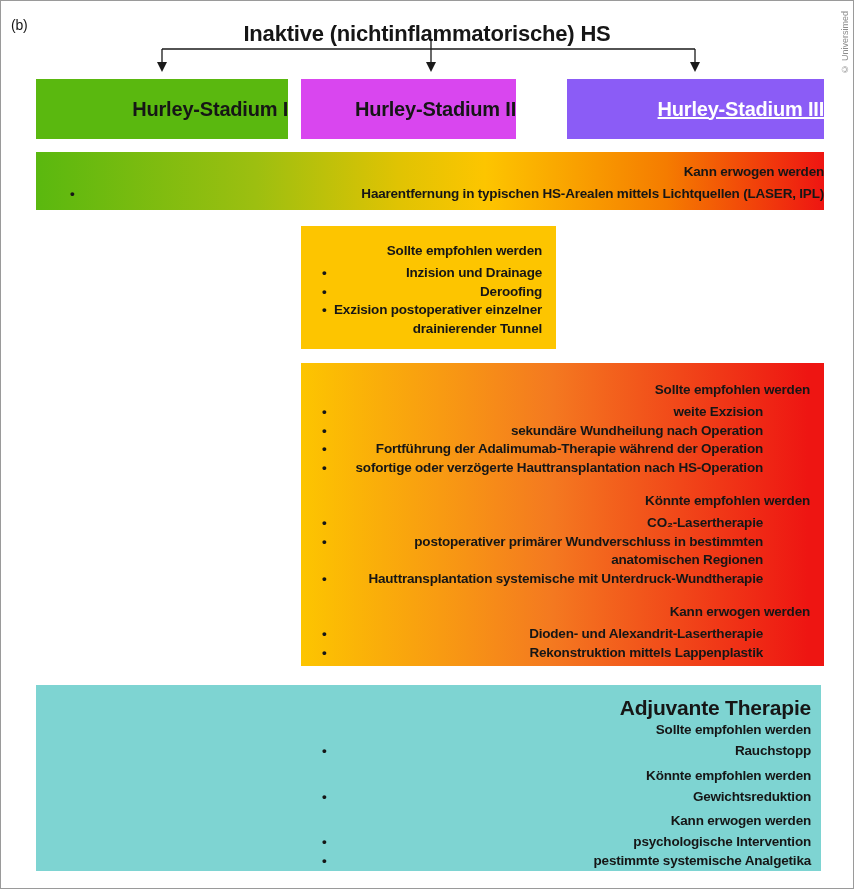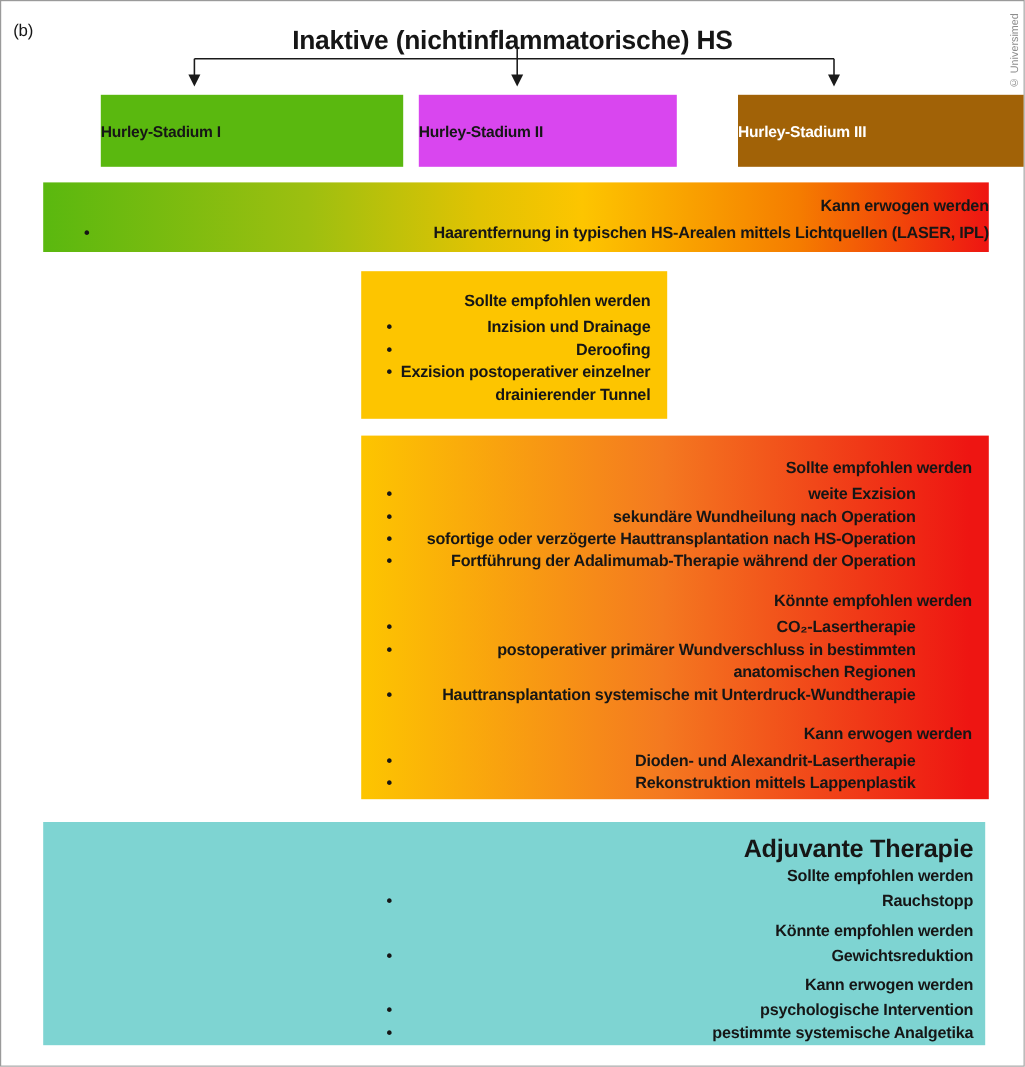--- a/index.html
+++ b/index.html
@@ -16,26 +16,26 @@
   }
   .panel-label{position:absolute;left:10px;top:16px;font-size:14px;}
   .figure-title{
     position:absolute;left:0;right:0;top:20px;
     text-align:center;font-size:22px;font-weight:bold;
   }
   .connector{position:absolute;left:0;top:0;}
   
   .stage{
     position:absolute;top:78px;height:60px;
-    display:flex;align-items:center;justify-content:flex-start;
-    font-size:13px;font-weight:bold;text-align:center;margin-left:48px;
+    display:flex;align-items:center;justify-content:flex-end;
+    font-size:20px;font-weight:bold;text-align:center;
   }
   .stage1{left:35px;width:252px;background:#5ab80f;}
   .stage2{left:300px;width:215px;background:#d946ef;}
-  .stage3{left:566px;width:257px;background:#a16207;color:#ffffff;}
+  .stage3{left:566px;width:257px;background:#8b5cf6;color:#ffffff;text-decoration:underline;}
   
   .box{position:absolute;box-sizing:border-box;font-size:13.5px;line-height:18.5px;text-align:right;}
   .sec-heading{font-weight:bold;margin:0 0 4px 0;line-height:19px;}
   .box ul{list-style:none;margin:0;padding:0;font-weight:bold;}
   .box li{position:relative;padding-left:12px;}
   .box li::before{content:"\2022";position:absolute;left:1px;}
   
   .band{
     left:35px;top:151px;width:788px;height:58px;
     background:linear-gradient(90deg,#5ab80f 0%,#9dbf10 28%,#e0c303 46%,#fdc500 57%,#f57c00 80%,#ee1512 100%);
@@ -118,22 +118,22 @@
       <li>Exzision postoperativer einzelner drainierender Tunnel</li>
     </ul>
   </div>
 
   <div class="box box-orange">
     <div class="section">
       <div class="sec-heading">Sollte empfohlen werden</div>
       <ul>
         <li>weite Exzision</li>
         <li>sekundäre Wundheilung nach Operation</li>
+        <li>Fortführung der Adalimumab-Therapie während der Operation</li>
         <li>sofortige oder verzögerte Hauttransplantation nach HS-Operation</li>
-        <li>Fortführung der Adalimumab-Therapie während der Operation</li>
       </ul>
     </div>
     <div class="section">
       <div class="sec-heading">Könnte empfohlen werden</div>
       <ul>
         <li>CO₂-Lasertherapie</li>
         <li>postoperativer primärer Wundverschluss in bestimmten anatomischen Regionen</li>
         <li>Hauttransplantation systemische mit Unterdruck-Wundtherapie</li>
       </ul>
     </div>

